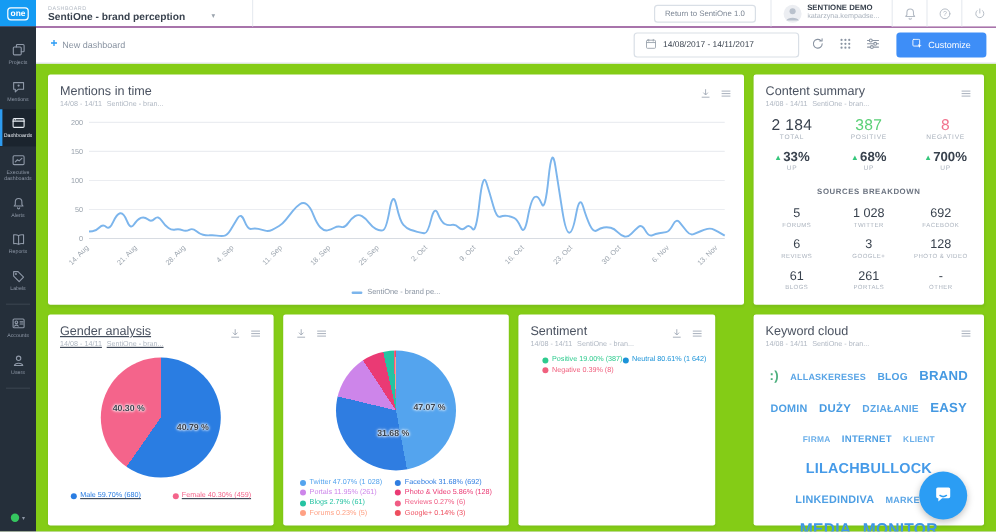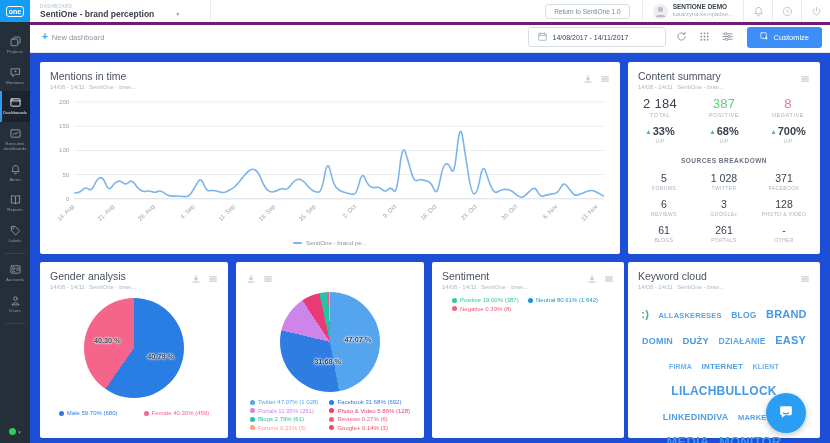--- a/index.html
+++ b/index.html
@@ -1,21 +1,21 @@
 <!DOCTYPE html>
 <html><head>
 <meta charset="utf-8">
 <style>
   html,body{margin:0;padding:0;background:#dfe3e8;}
   body{width:830px;height:443px;position:relative;overflow:hidden;
        font-family:"Liberation Sans","DejaVu Sans",sans-serif;
        -webkit-font-smoothing:antialiased;color:#424c5b;}
   
   .topbar{position:absolute;left:0;top:0;width:830px;height:22px;background:#fff;
-          border-bottom:3px solid #701a75;display:flex;align-items:stretch;z-index:5;}
+          border-bottom:1px solid #701a75;display:flex;align-items:stretch;z-index:5;}
   .logo{width:30px;height:22px;background:#149bf3;display:flex;align-items:center;justify-content:center;cursor:pointer;}
   .logo-box{border:1px solid #fff;border-radius:3px;color:#fff;font-size:7px;font-weight:bold;padding:1px 2px;line-height:1;}
   .dash-select{display:flex;flex-direction:column;justify-content:center;padding:0 10px;min-width:160px;
                border-right:1px solid #e8ecf1;cursor:pointer;}
   .dash-label{font-size:4.5px;color:#b3bac4;letter-spacing:.4px;text-transform:uppercase;}
   .dash-name-row{display:flex;align-items:center;gap:22px;}
   .dash-name{font-size:8.5px;font-weight:bold;color:#39424e;}
   .chev{font-size:6px;color:#9aa3ad;}
   .topbar-right{margin-left:auto;display:flex;align-items:center;height:22px;}
   .return-btn{border:1px solid #d9dfe6;background:#fff;border-radius:3px;color:#7c8694;font-size:6.5px;
@@ -49,21 +49,21 @@
   #sidebar-items{padding-top:8px;display:flex;flex-direction:column;}
   .sb-item{display:flex;flex-direction:column;align-items:center;gap:2px;padding:6px 1px;cursor:pointer;color:#8f99a8;}
   .sb-item.active{background:#1b242e;color:#e8edf3;box-shadow:inset 2px 0 0 #2d9bf0;}
   .sb-ic svg{width:11px;height:11px;display:block;}
   .sb-lb{font-size:4.4px;text-align:center;line-height:1.25;}
   .sb-div{height:1px;background:#39424e;margin:4px 5px;}
   .status{margin-top:auto;display:flex;align-items:center;justify-content:center;gap:2px;padding-bottom:8px;cursor:pointer;}
   .status .dot{width:7px;height:7px;border-radius:50%;background:#35c65f;display:inline-block;}
   .status .chev{font-size:5px;color:#8f99a8;}
   
-  .content{position:absolute;left:30px;top:52px;width:800px;height:391px;background:#1d4ed8;}
+  .content{position:absolute;left:30px;top:52px;width:800px;height:391px;background:#84cc16;}
   .panel{position:absolute;background:#fff;border-radius:2px;box-shadow:0 1px 2px rgba(31,45,61,.08);}
   .p-head{display:flex;justify-content:space-between;align-items:flex-start;padding:8px 10px 2px 10px;}
   .p-title{font-size:10.5px;font-weight:normal;color:#4a5260;margin:0;}
   .p-sub{font-size:6px;color:#b0b8c3;margin-top:2px;}
   .p-sub .scope{margin-left:4px;}
   .p-actions{display:flex;gap:7px;color:#a8b0bc;}
   .p-icon{cursor:pointer;}
   .p-icon svg{width:10px;height:10px;}
   
   .p-mentions{left:10px;top:10px;width:580px;height:192px;}
@@ -76,23 +76,23 @@
   .stat-val{font-size:13px;letter-spacing:.3px;}
   .stat-lb{font-size:5.5px;color:#aab2bd;letter-spacing:.6px;margin-top:1px;}
   .stat-delta{margin-top:7px;font-size:11px;font-weight:bold;color:#39424e;}
   .stat-delta .arrow{color:#35c77c;font-size:6.5px;vertical-align:1px;margin-right:1px;}
   .stat-up{font-size:5.5px;color:#aab2bd;letter-spacing:.6px;margin-top:1px;}
   .bd-title{text-align:center;font-size:6.5px;font-weight:bold;color:#6b7380;letter-spacing:.5px;margin-top:13px;}
   .bd-grid{display:grid;grid-template-columns:1fr 1fr 1fr;text-align:center;row-gap:7px;margin-top:8px;padding:0 6px;}
   .bd-val{font-size:10.5px;color:#39424e;}
   .bd-lb{font-size:5px;color:#aab2bd;letter-spacing:.4px;margin-top:1px;white-space:nowrap;}
   
-  .p-gender{left:10px;top:210px;width:188px;height:176px;}
+  .p-gender{left:10px;top:210px;width:188px;height:176px;text-decoration:underline;}
   .p-sources{left:206px;top:210px;width:188px;height:176px;}
-  .p-sentiment{left:402px;top:210px;width:192px;height:176px;}
+  .p-sentiment{left:402px;top:210px;width:164px;height:176px;}
   .pie-zone{height:112px;display:flex;align-items:center;justify-content:center;}
   .pie-wrap{position:relative;width:100px;height:100px;}
   .pie{width:100px;height:100px;border-radius:50%;cursor:pointer;}
   .slice-label{position:absolute;transform:translate(-50%,-50%);font-size:7.3px;font-weight:bold;color:#39424e;
                white-space:nowrap;text-shadow:0 0 2px #fff,0 0 2px #fff,0 0 3px #fff;pointer-events:none;}
   .legend-row{display:flex;justify-content:center;gap:26px;margin-top:6px;}
   .legend-grid{display:grid;grid-template-columns:1fr 1fr;row-gap:2.5px;margin-top:5px;padding:0 14px;}
   .lg-item{display:flex;align-items:center;gap:3px;font-size:6px;cursor:pointer;white-space:nowrap;}
   .lg-dot{width:5px;height:5px;border-radius:50%;flex:none;display:inline-block;}
   
@@ -380,21 +380,21 @@
       <div class="bd-grid" id="cs-breakdown">
           <div>
             <div class="bd-val">5</div>
             <div class="bd-lb">FORUMS</div>
           </div>
           <div>
             <div class="bd-val">1 028</div>
             <div class="bd-lb">TWITTER</div>
           </div>
           <div>
-            <div class="bd-val">371</div>
+            <div class="bd-val">692</div>
             <div class="bd-lb">FACEBOOK</div>
           </div>
           <div>
             <div class="bd-val">6</div>
             <div class="bd-lb">REVIEWS</div>
           </div>
           <div>
             <div class="bd-val">3</div>
             <div class="bd-lb">GOOGLE+</div>
           </div>

